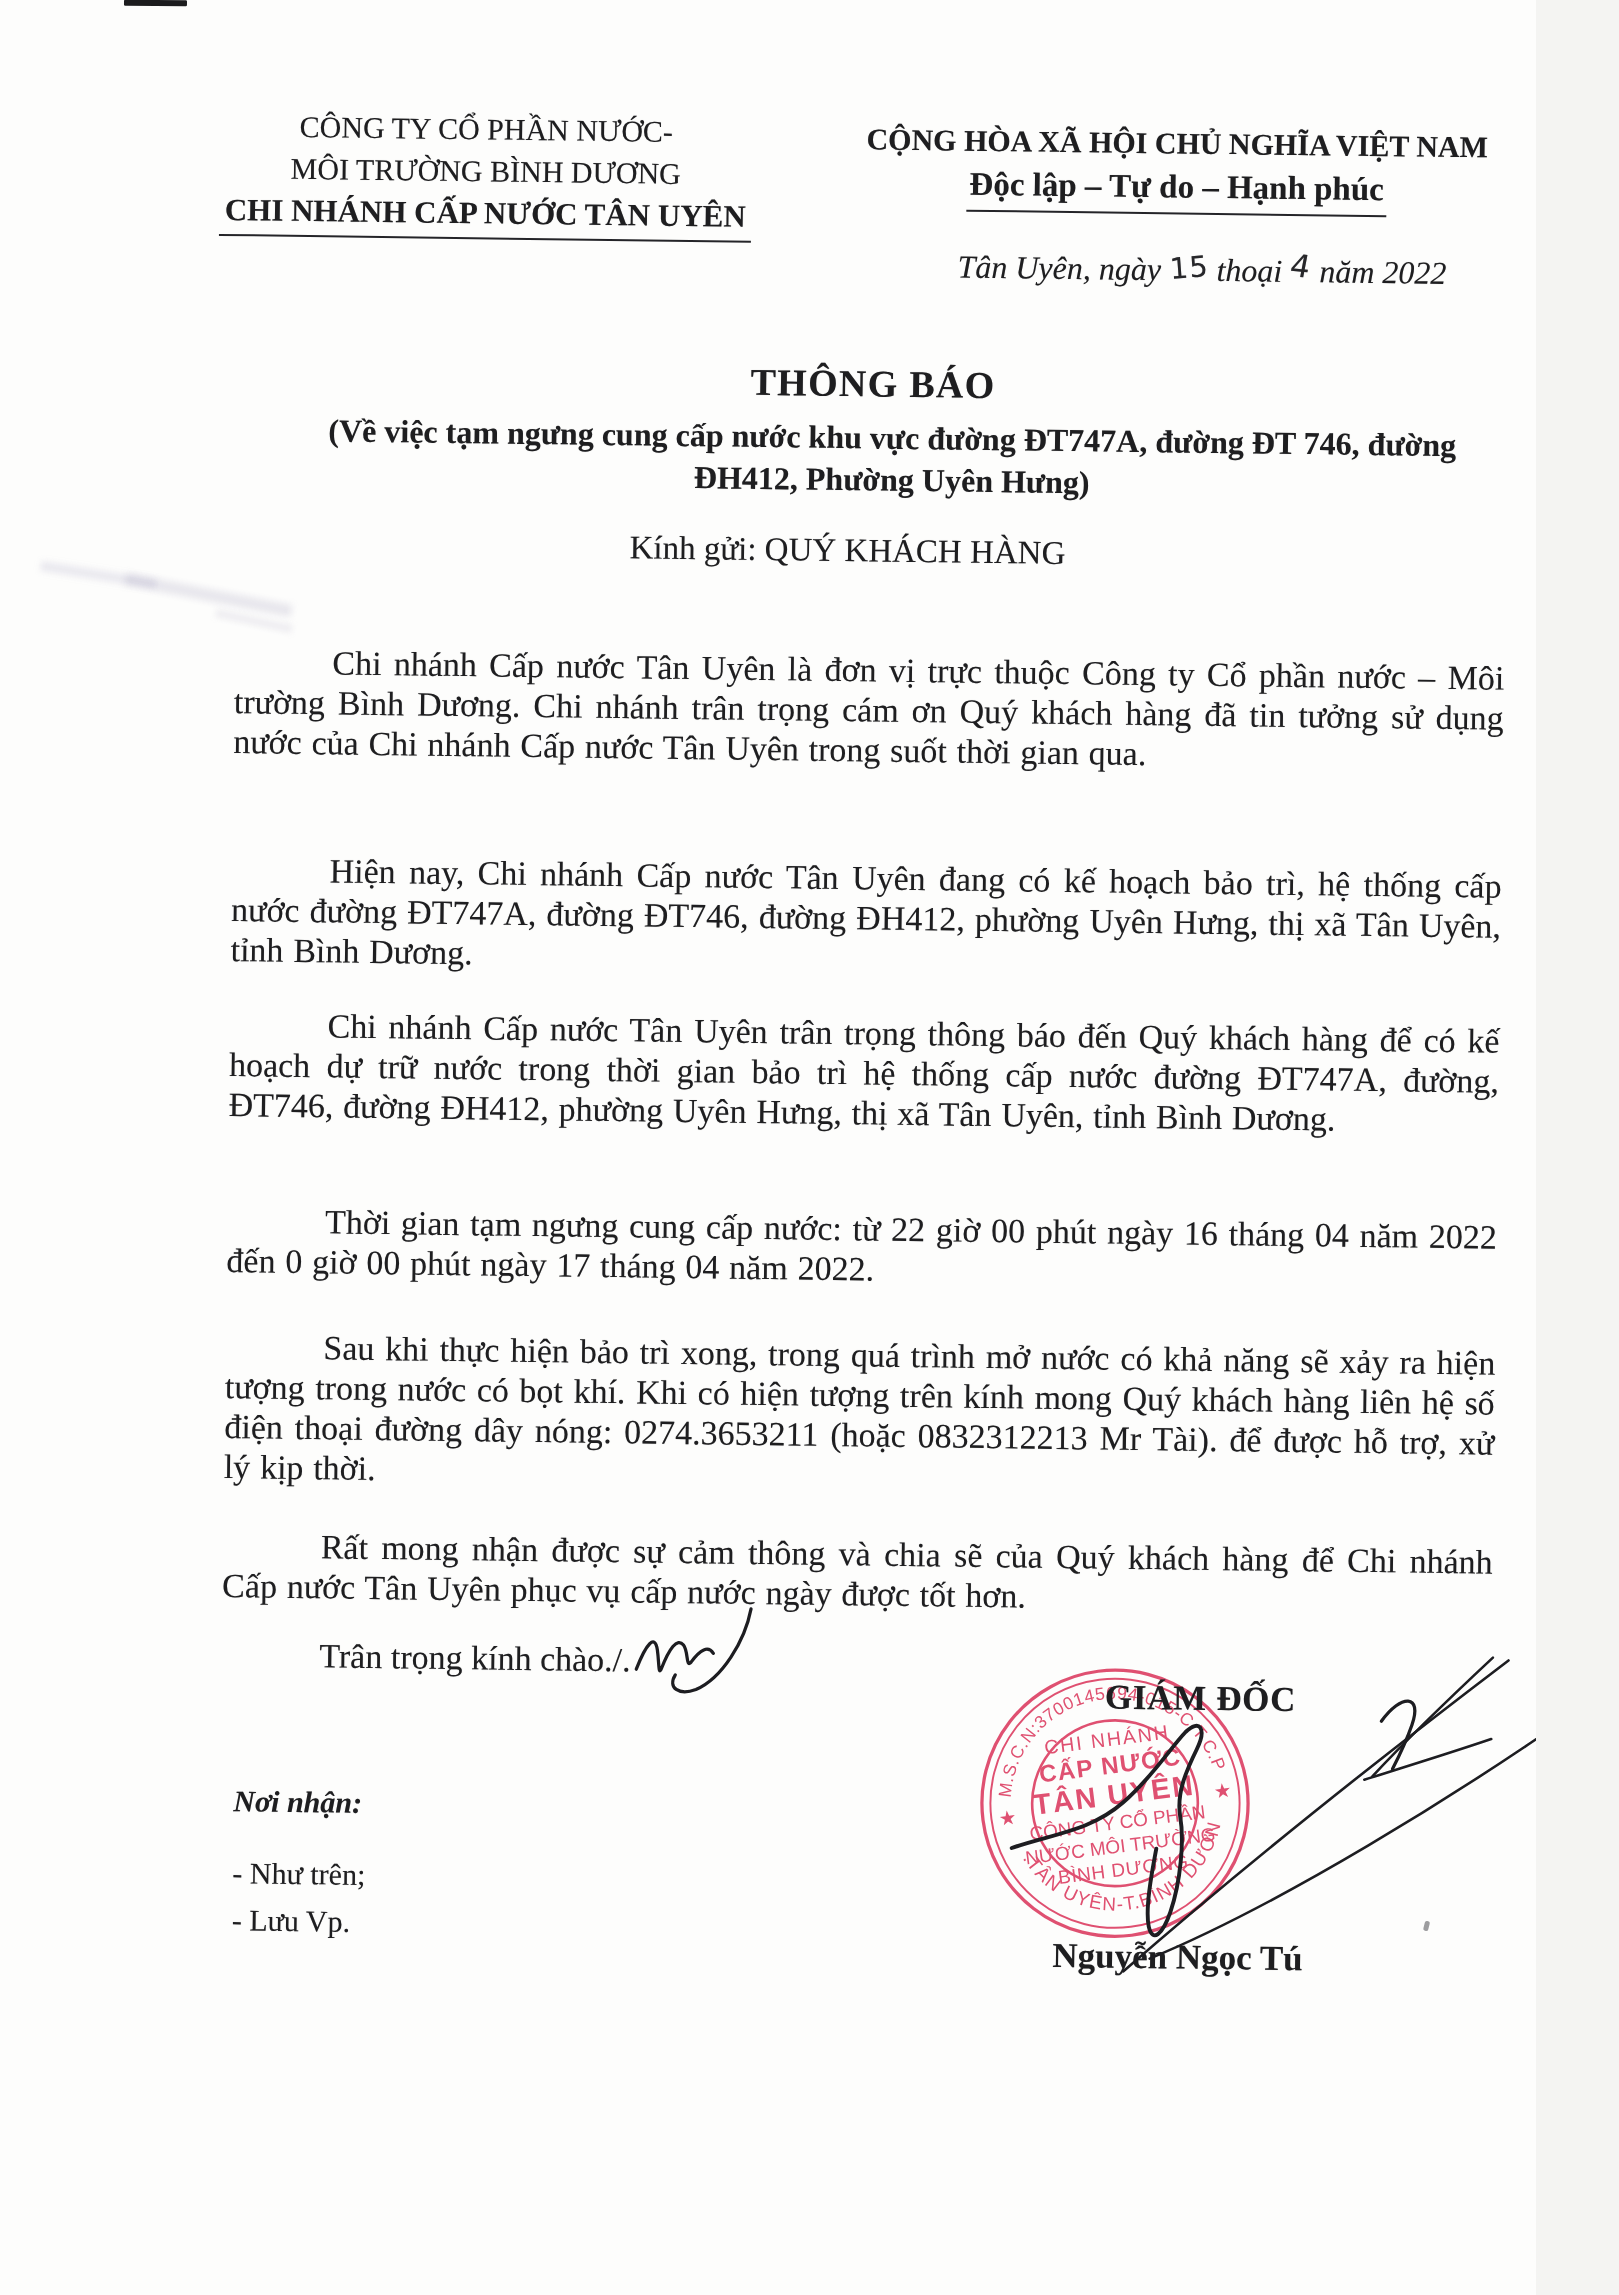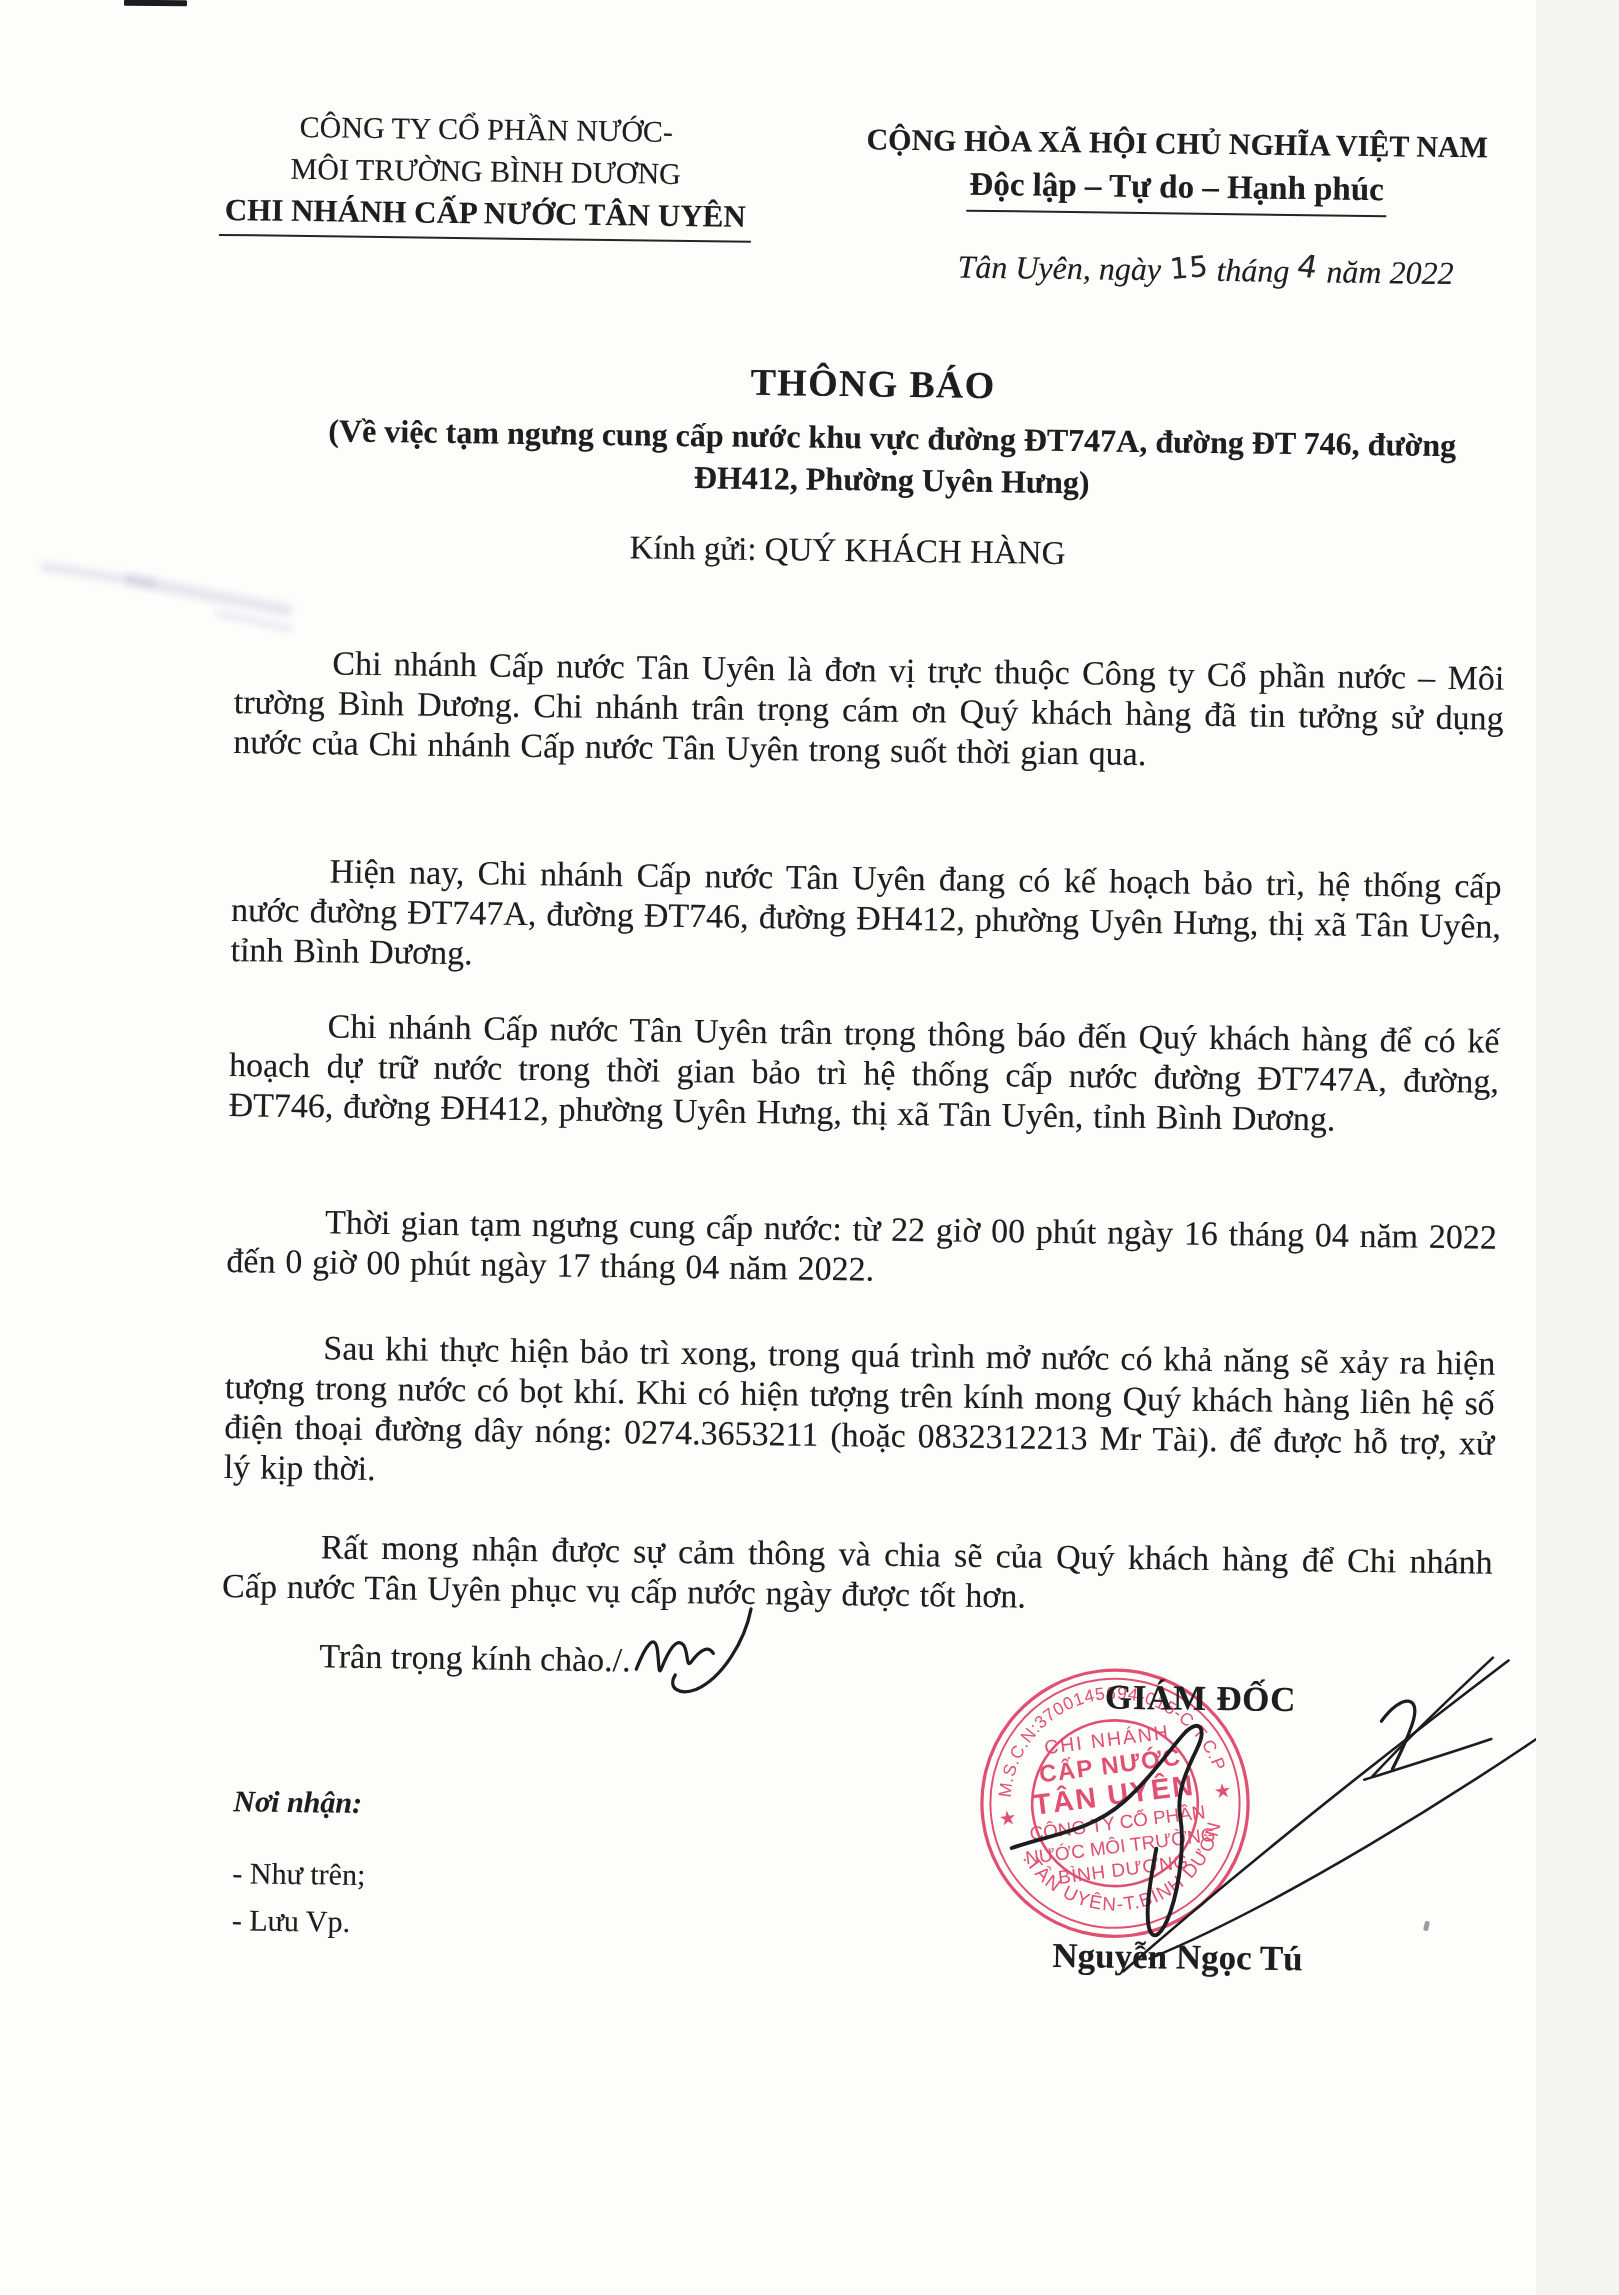--- a/index.html
+++ b/index.html
@@ -87,21 +87,21 @@
     </div>
 
     <div class="abs hdr-right txt">
       <div class="nation">CỘNG HÒA XÃ HỘI CHỦ NGHĨA VIỆT NAM</div>
       <div><span class="motto">Độc lập – Tự do – Hạnh phúc</span></div>
     </div>
 
     <div class="abs dateline txt">
       <span>Tân Uyên, ngày</span>
       <span class="hand">15</span>
-      <span>tháng</span>
+      <span>thoại</span>
       <span class="hand month">4</span>
       <span>năm 2022</span>
     </div>
 
     <div class="abs doc-title txt">THÔNG BÁO</div>
     <div class="abs doc-subtitle txt">
       <div>(Về việc tạm ngưng cung cấp nước khu vực đường ĐT747A, đường ĐT 746, đường</div>
       <div>ĐH412, Phường Uyên Hưng)</div>
     </div>
 

